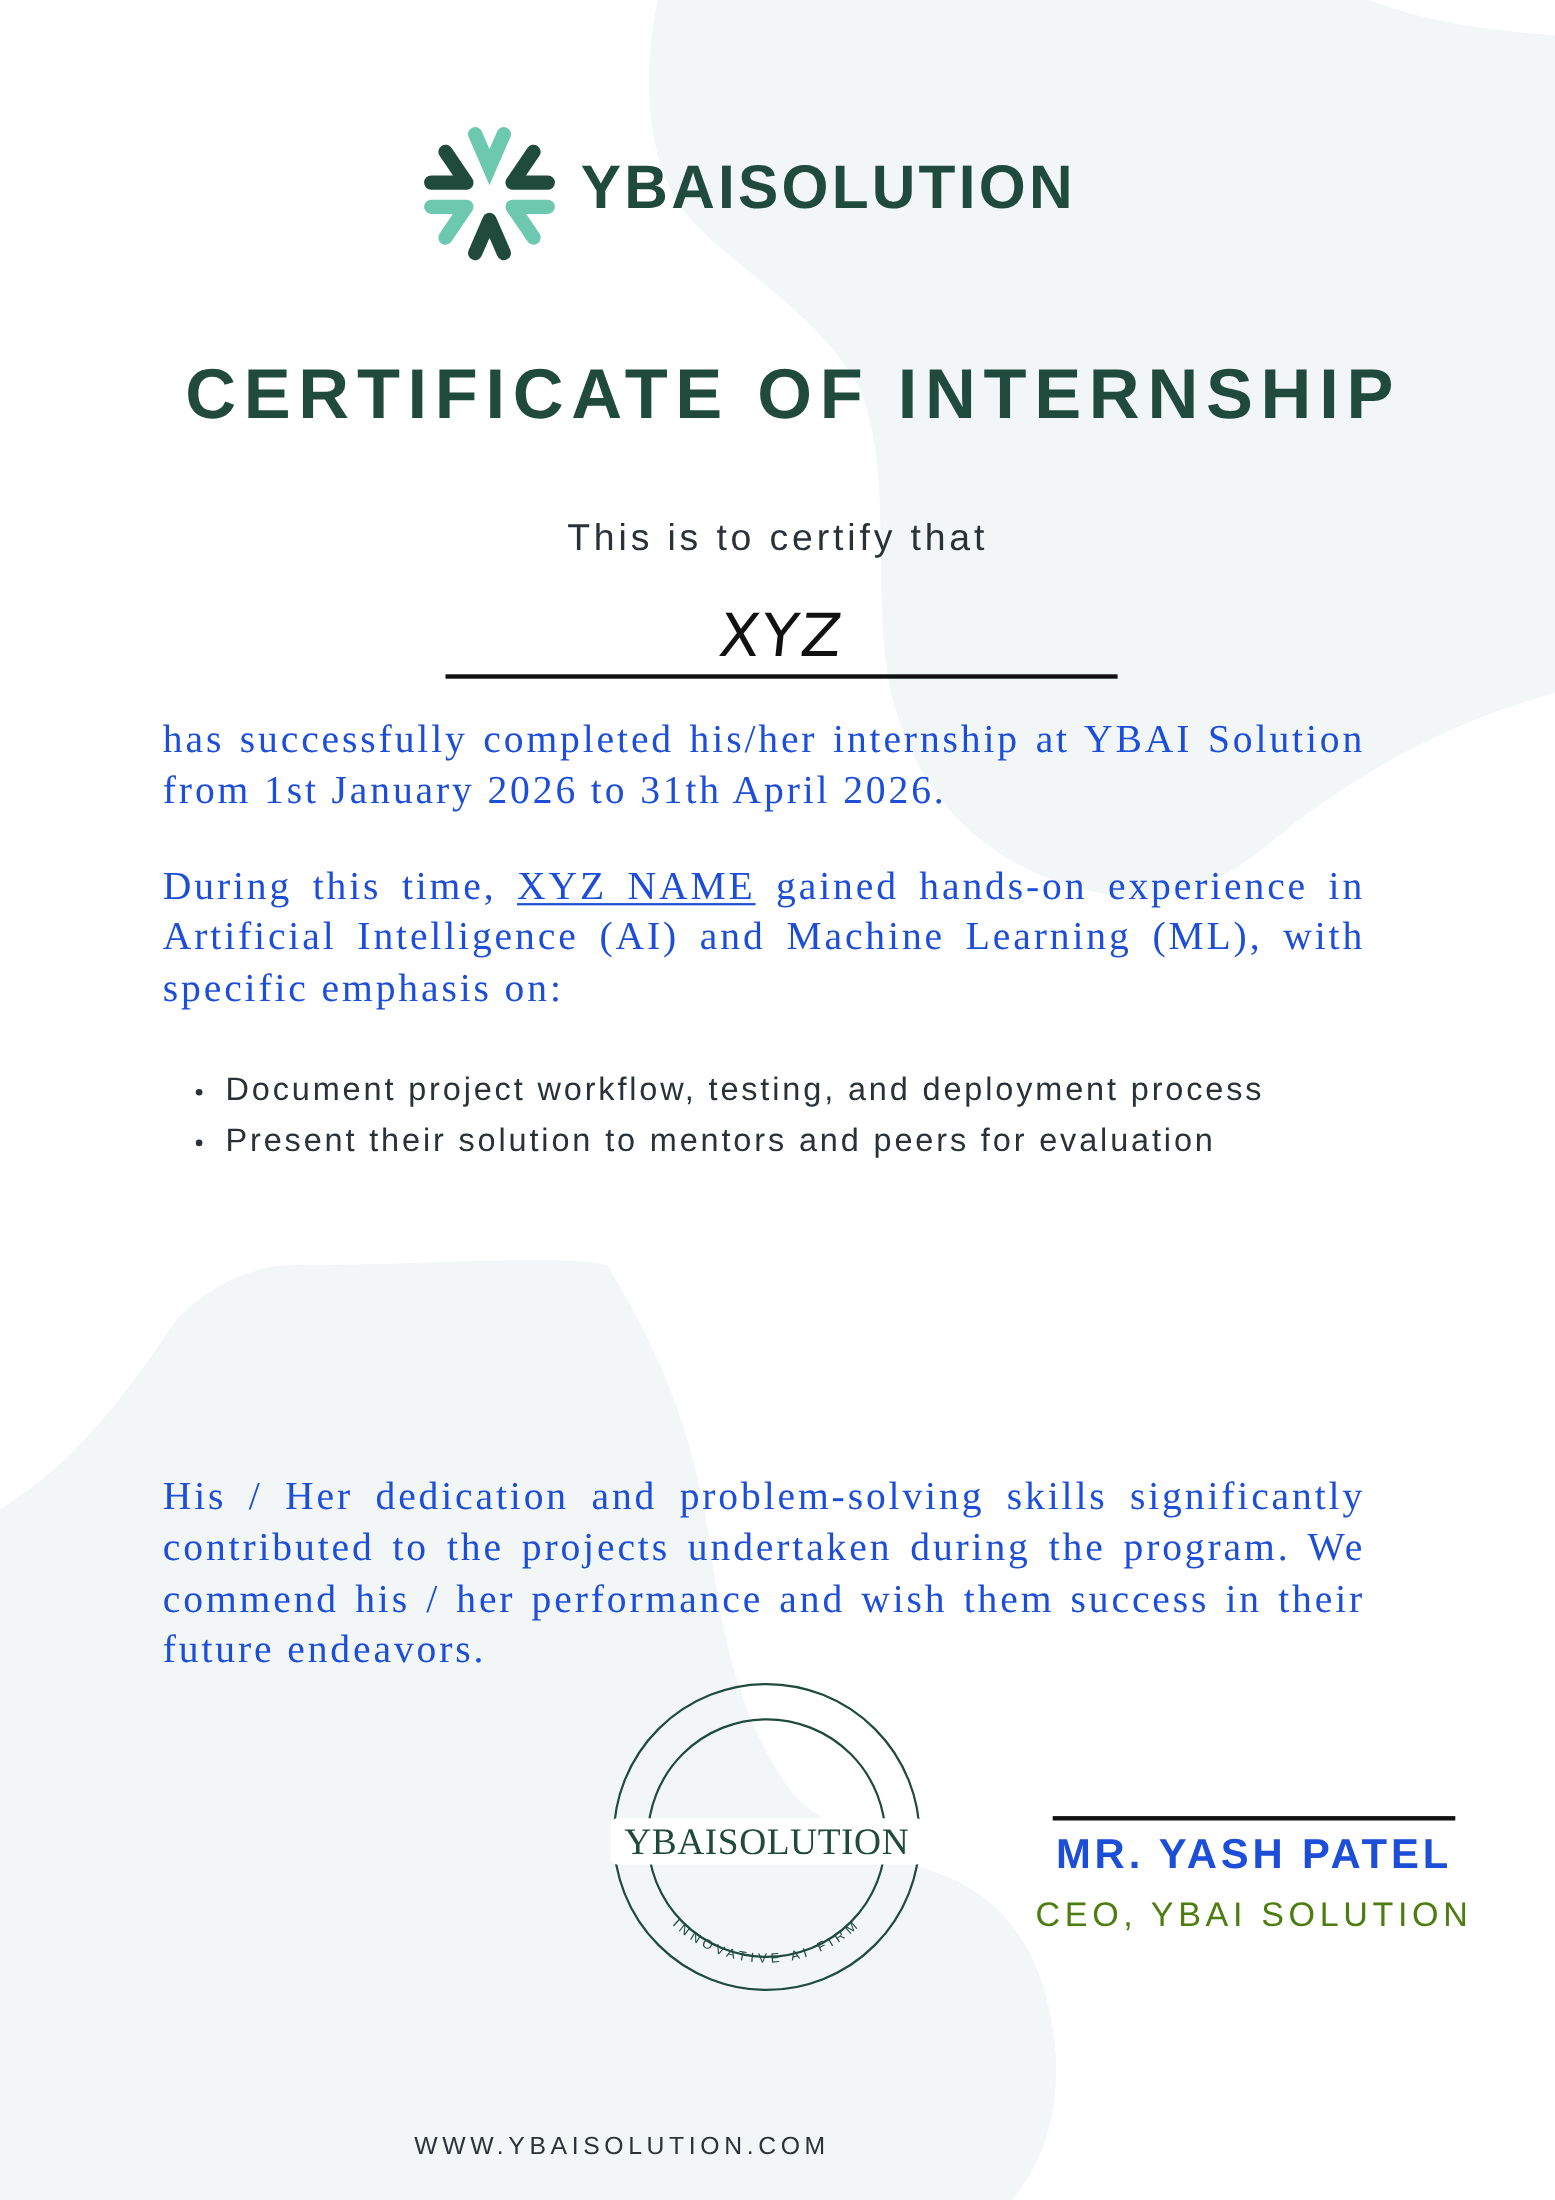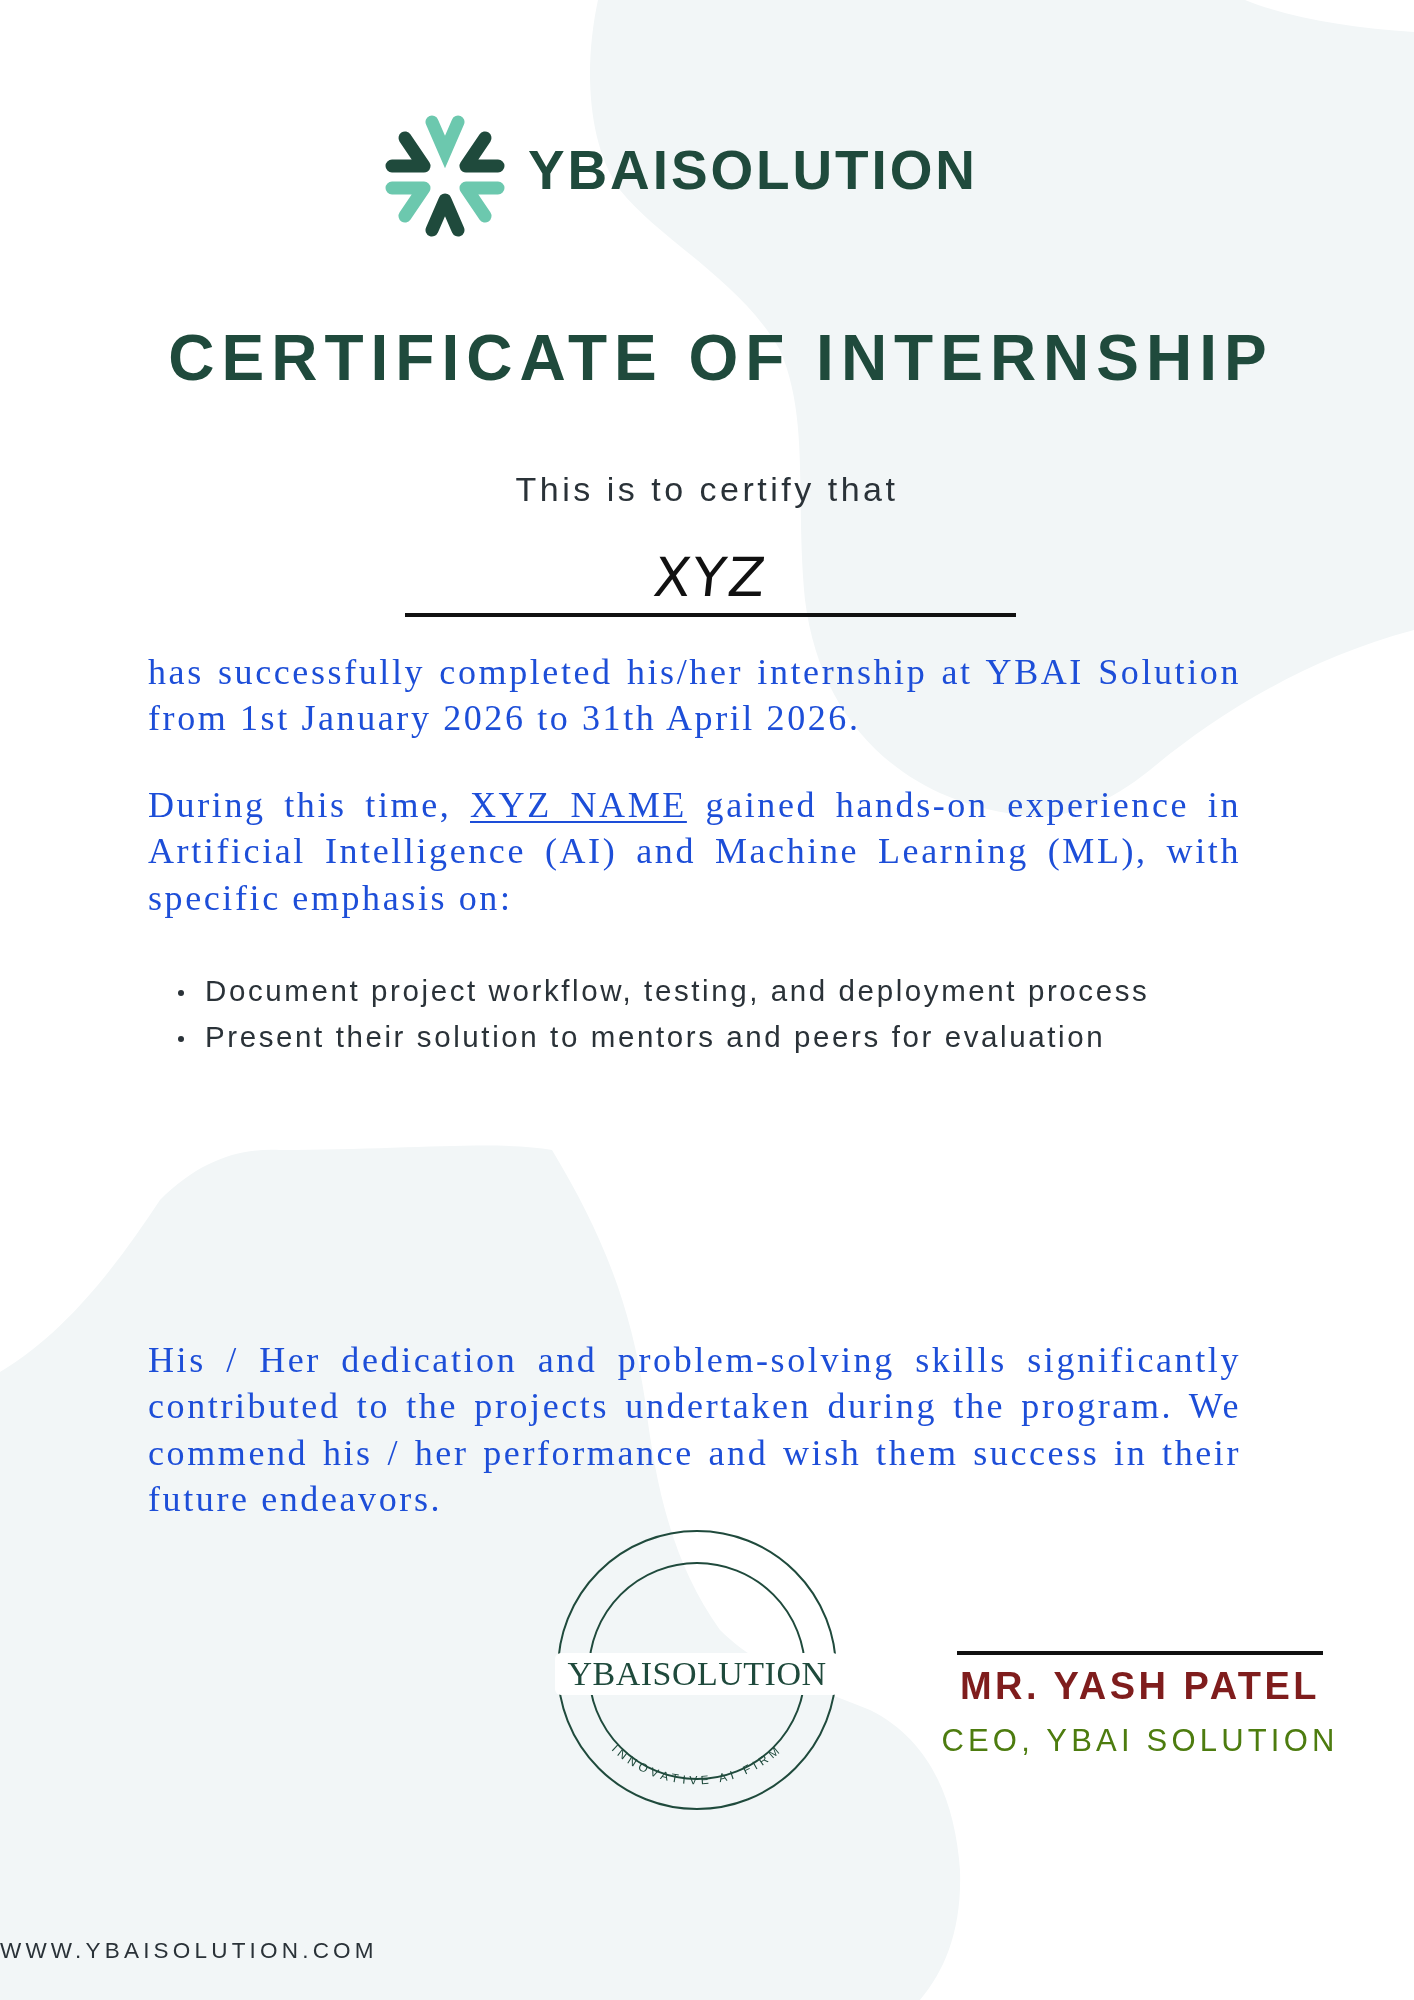--- a/index.html
+++ b/index.html
@@ -66,29 +66,29 @@
     content: ""; position: absolute; left: 30px; top: 22px;
     width: 6px; height: 6px; border-radius: 50%; background: #2a3238;
   }
   .p3 { top: 1337px; }
 
   .seal { left: 552px; top: 1528px; width: 290px; height: 290px; }
 
   .sig-line { left: 957px; top: 1651px; width: 366px; height: 4px; background: #111; }
   .sig-name {
     left: 940px; width: 400px; top: 1664px; text-align: center;
-    font-size: 38px; font-weight: bold; letter-spacing: 3.5px; line-height: 44px; color: #7f1d1d;
+    font-size: 38px; font-weight: bold; letter-spacing: 3.5px; line-height: 44px; color: #1d4ed8;
   }
   .sig-title {
     left: 920px; width: 440px; top: 1723px; text-align: center;
     font-size: 31px; letter-spacing: 4.2px; line-height: 36px; color: #4d7c0f;
   }
 
   .footer {
-    left: 0; width: 1414px; top: 1938px; 
+    left: 0; width: 1414px; top: 1938px; text-align: center;
     font-size: 22.5px; letter-spacing: 4.2px; line-height: 26px; color: #2a3238;
     box-sizing: border-box; width: 1131px; left: 0;
   }
 </style>
 </head>
 <body>
 
 <svg class="bg" viewBox="0 0 1414 2000" xmlns="http://www.w3.org/2000/svg">
   <path fill="#f2f6f7" d="M598 0 L1245 0 C1290 18 1350 28 1414 32 L1414 630
            C1300 660 1210 720 1150 770 C1100 810 1060 820 1020 815

